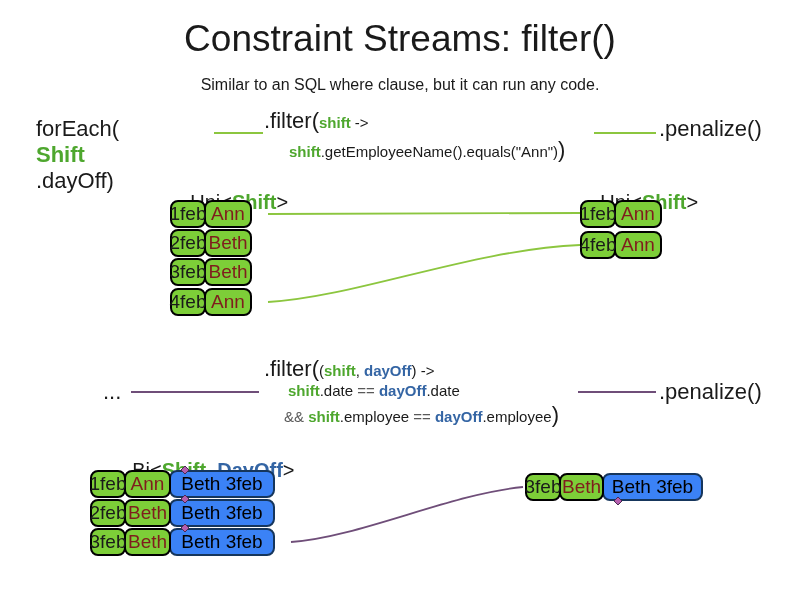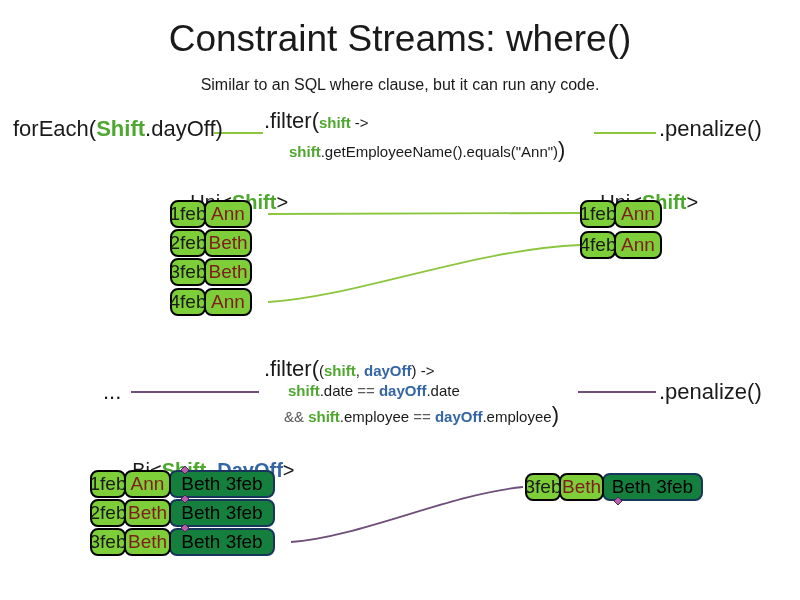--- a/index.html
+++ b/index.html
@@ -20,45 +20,45 @@
   .gray{color:#595959;}
   .type-label{font-size:20px;white-space:pre;}
   .row{position:absolute;display:flex;height:28px;}
   .cell{
     box-sizing:border-box;height:28px;display:flex;align-items:center;justify-content:center;
     font-size:19px;border:2px solid #000;border-radius:8px;background:#7dce38;
   }
   .cell-date{width:36px;position:relative;z-index:3;}
   .cell-emp{width:48px;margin-left:-2px;position:relative;z-index:2;color:#7f1d1d;}
   .cell-emp.narrow{width:45px;}
-  .cell-pair{width:106px;margin-left:-2px;position:relative;z-index:1;background:#15803d;border-color:#16365c;color:#000;}
+  .cell-pair{width:106px;margin-left:-2px;position:relative;z-index:1;background:#3b82f6;border-color:#16365c;color:#000;}
   .cell-pair.narrow{width:101px;}
   svg.wires{position:absolute;left:0;top:0;z-index:0;pointer-events:none;}
   svg.overlay{position:absolute;left:0;top:0;z-index:6;pointer-events:none;}
   .tablewrap{z-index:2;}
 </style>
 </head>
 <body>
 
 <div class="canvas">
 
   <svg class="wires" width="800" height="600">
     <path d="M214,133 L263,133" stroke="#8cc63f" stroke-width="2" fill="none"></path>
     <path d="M594,133 L656,133" stroke="#8cc63f" stroke-width="2" fill="none"></path>
     <path d="M268,214 L580,213" stroke="#8cc63f" stroke-width="1.8" fill="none"></path>
     <path d="M268,302 C360,296 470,250 580,245" stroke="#8cc63f" stroke-width="1.8" fill="none"></path>
     <path d="M131,392 L259,392" stroke="#6f4e79" stroke-width="1.8" fill="none"></path>
     <path d="M578,392 L656,392" stroke="#6f4e79" stroke-width="1.8" fill="none"></path>
     <path d="M291,542 C360,537 450,494 523,487" stroke="#6f4e79" stroke-width="1.8" fill="none"></path>
   </svg>
 
-  <div class="abs ctr title">Constraint Streams: where()</div>
+  <div class="abs ctr title">Constraint Streams: filter()</div>
   <div class="abs ctr subtitle">Similar to an SQL where clause, but it can run any code.</div>
 
-  <div class="abs code lg" style="left:13px;top:116px;">
+  <div class="abs code lg" style="left:36px;top:116px;flex-direction:column;">
     <span>forEach(</span><span class="green">Shift</span><span>.dayOff)</span>
   </div>
 
   <div class="abs code" style="left:264px;top:108px;">
     <span class="lg">.filter(</span><span class="sm green">shift</span><span class="sm"> -&gt;</span>
   </div>
   <div class="abs code" style="left:289px;top:137px;">
     <span class="sm green">shift</span><span class="sm">.getEmployeeName().equals("Ann")</span><span class="lg">)</span>
   </div>
 

